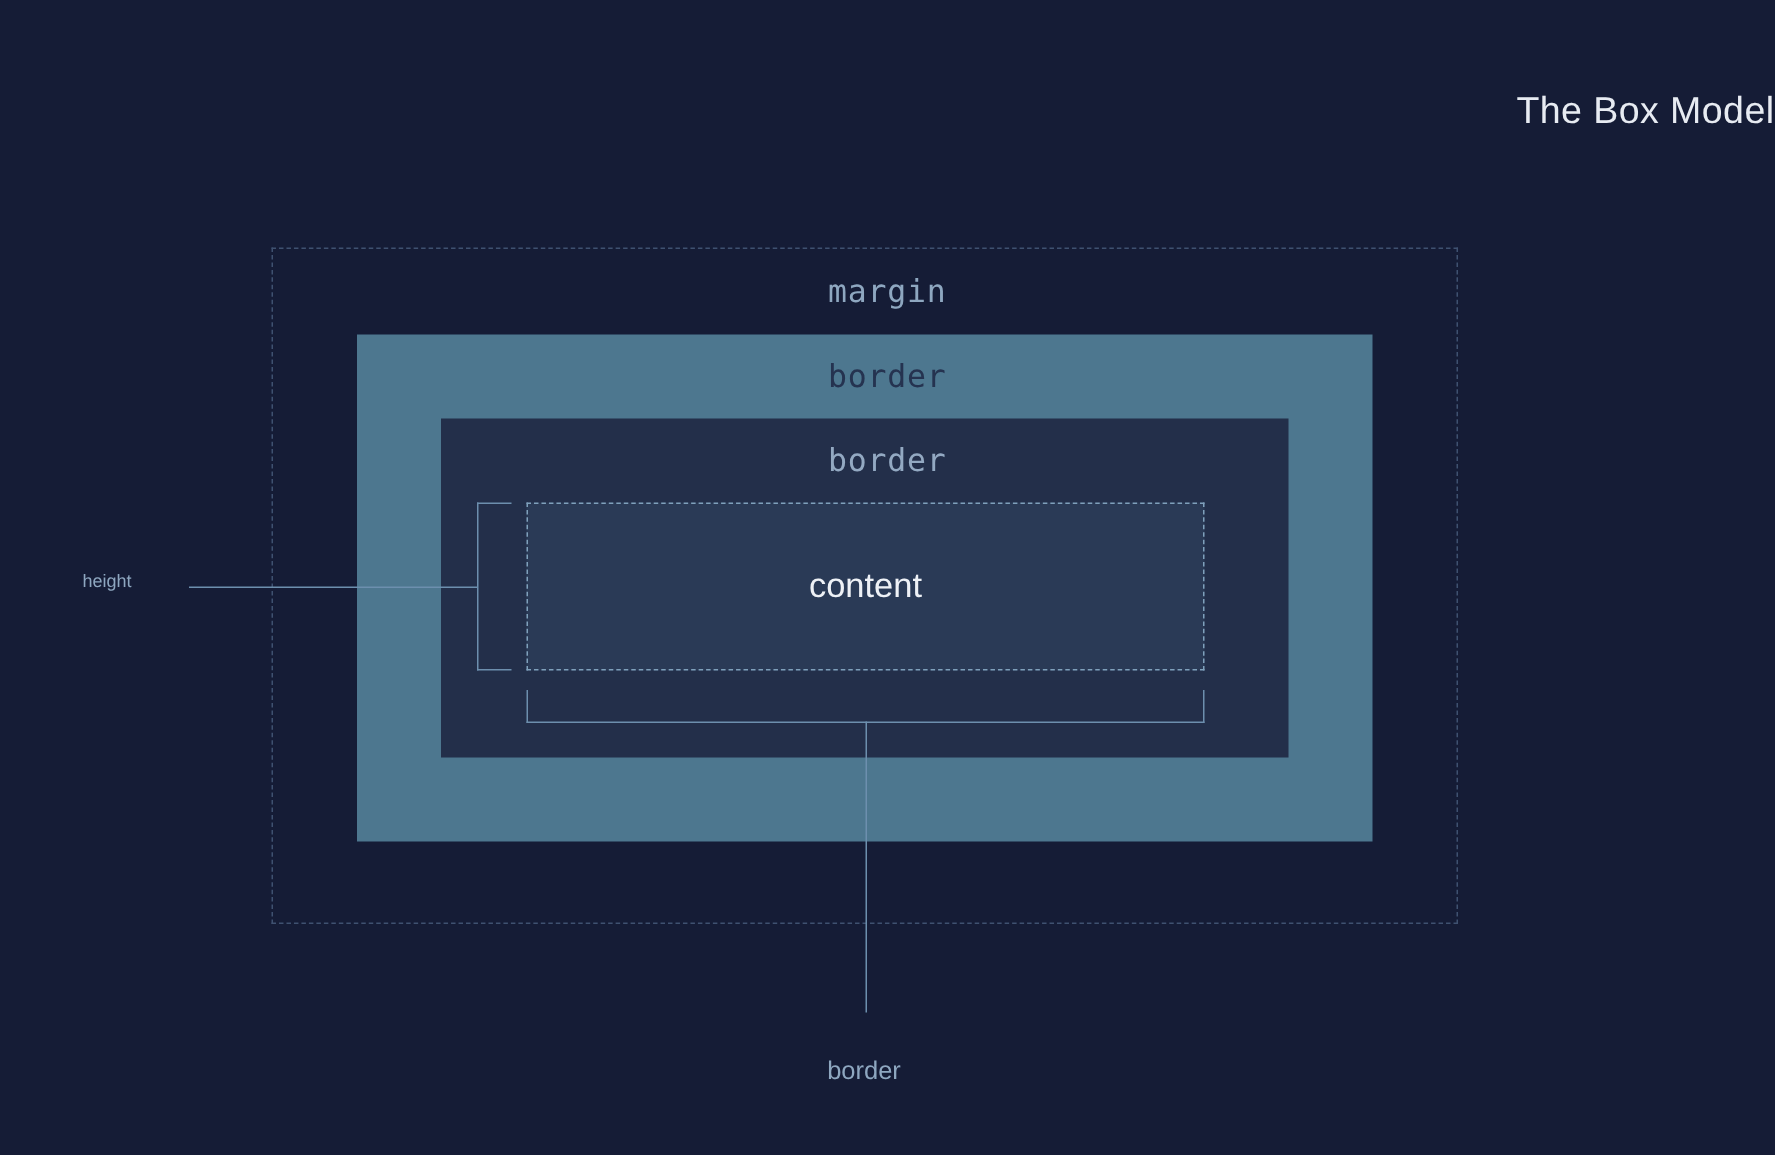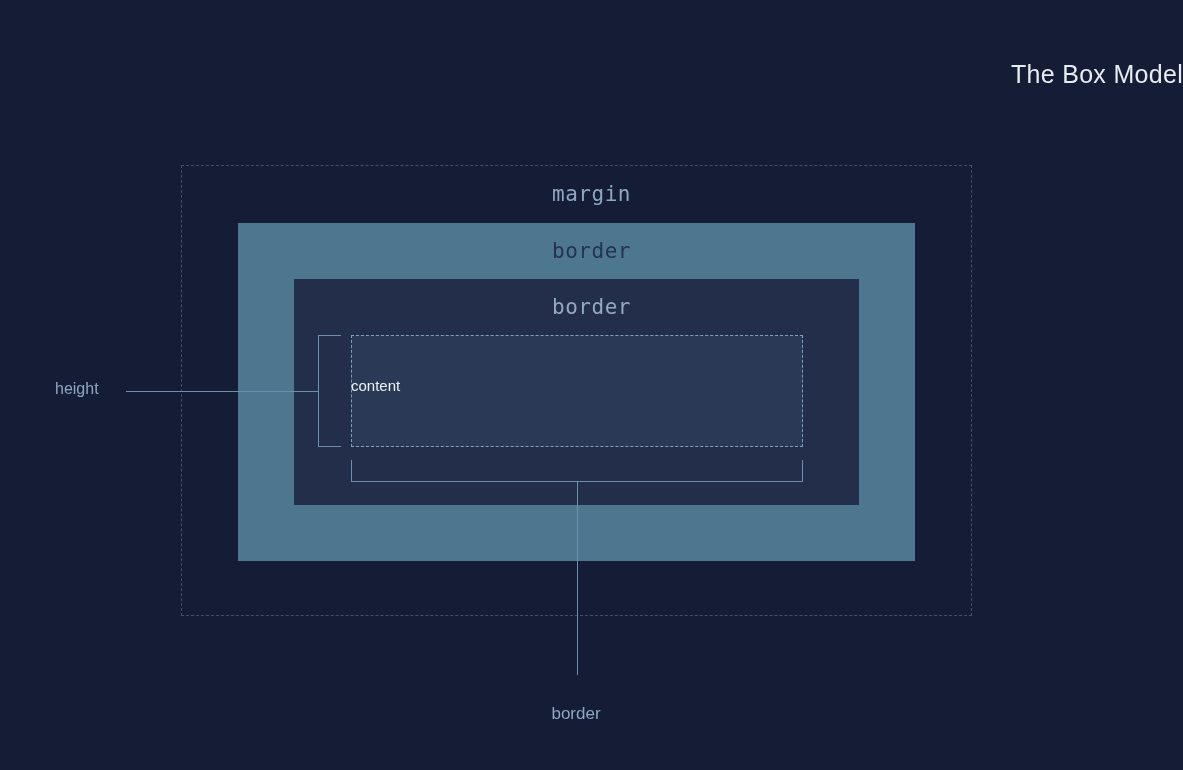--- a/index.html
+++ b/index.html
@@ -88,22 +88,22 @@
   }
   .label-margin  { top: 182px; color: #8ea7c0; }
   .label-border  { top: 239px; color: #253350; }
   .label-padding { top: 295px; color: #93a9c2; }
 
   .content-label {
     position: absolute;
     left: 351px;
     top: 377px;
     width: 452px;
-    text-align: left;
-    font-size: 15px;
+    text-align: center;
+    font-size: 23px;
     color: #eef1f6;
   }
 
   
   .height-bracket {
     position: absolute;
     left: 318px;
     top: 335px;
     width: 23px;
     height: 112px;
@@ -118,21 +118,21 @@
     top: 391px;
     width: 192px;
     height: 1px;
     background: #6d8fae;
   }
 
   .height-text {
     position: absolute;
     left: 55px;
     top: 380px;
-    font-size: 16px;
+    font-size: 12px;
     color: #8ea7c0;
   }
 
   .width-bracket {
     position: absolute;
     left: 351px;
     top: 460px;
     width: 452px;
     height: 22px;
     border: 1px solid #6d8fae;

